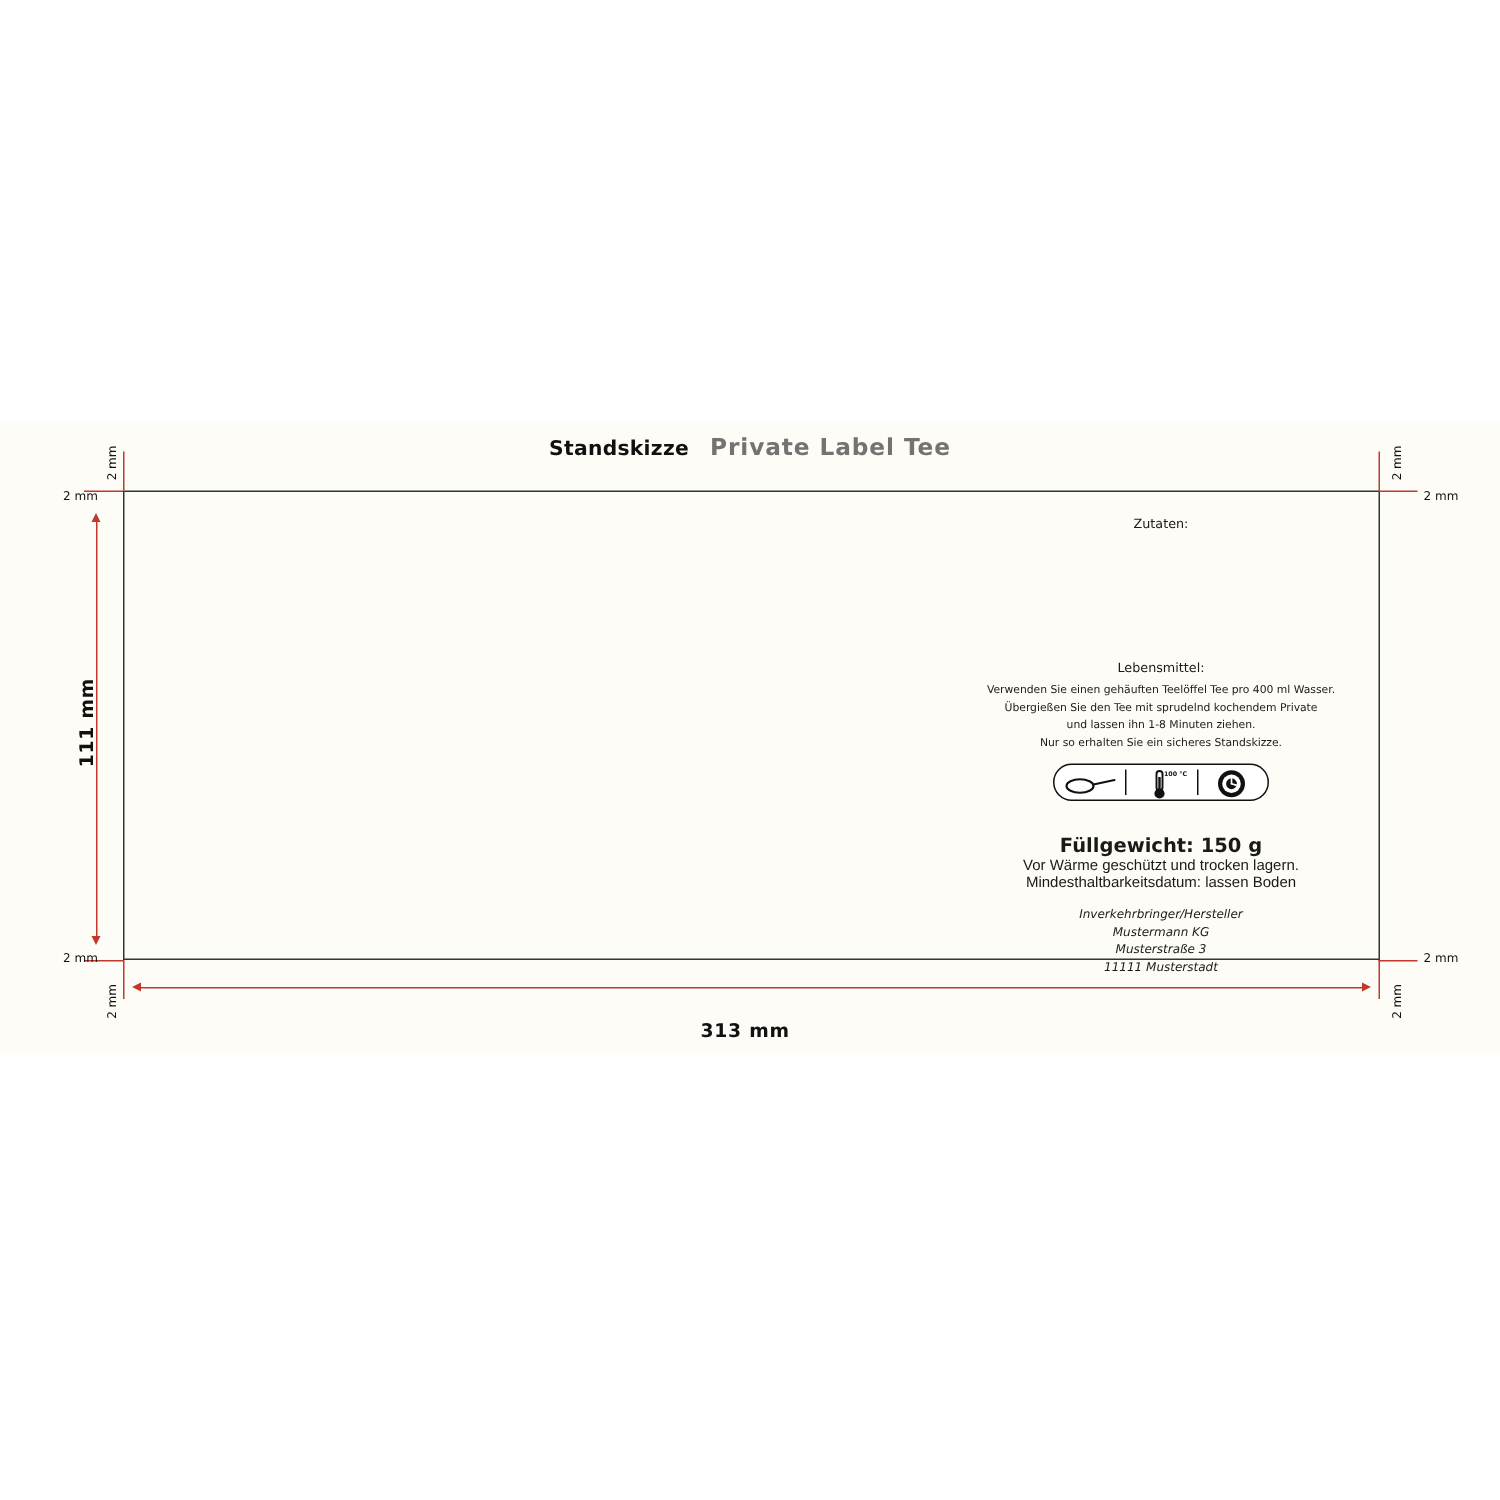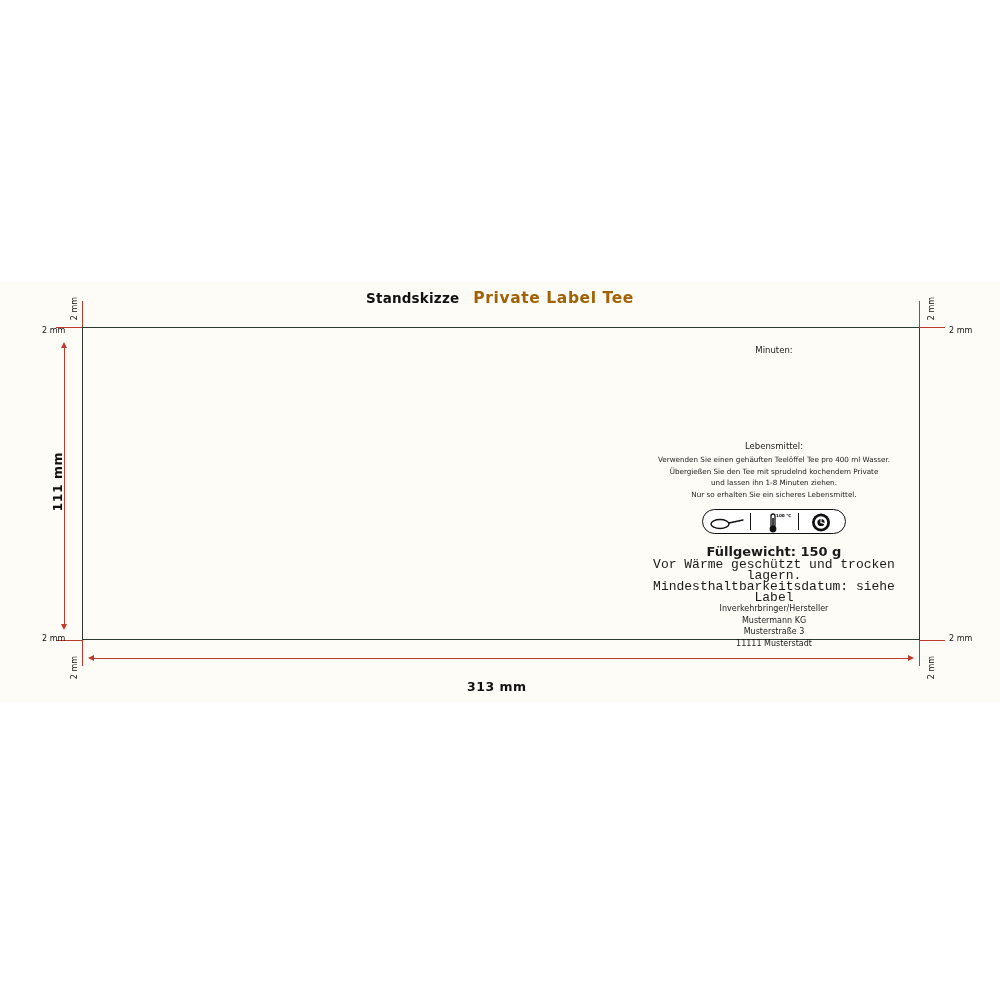--- a/index.html
+++ b/index.html
@@ -44,21 +44,21 @@
     font-family: "DejaVu Sans", sans-serif;
     font-size: 13.5px;
     font-weight: bold;
     color: #111111;
     letter-spacing: 0.2px;
   }
   .title-b {
     font-family: "DejaVu Sans", sans-serif;
     font-size: 15.5px;
     font-weight: bold;
-    color: #a16207;
+    color: #737373;
     letter-spacing: 0.6px;
     margin-left: 14px;
   }
 
   
   .package {
     position: absolute;
     left: 82px;
     top: 327px;
     width: 838px;
@@ -191,29 +191,30 @@
     font-size: 4.2px;
     font-weight: bold;
     color: #111111;
     white-space: nowrap;
   }
 
   .fill-weight {
     font-family: "DejaVu Sans", sans-serif;
     font-size: 13px;
     font-weight: bold;
+    margin-top: 23px;
+  }
+  .storage-line {
+    font-family: Liberation Sans, sans-serif;
+    font-size: 10px;
+    line-height: 11px;
+  }
+  .producer-block {
     margin-top: 10px;
-  }
-  .storage-line {
-    font-family: Liberation Mono, monospace;
-    font-size: 13px;
-    line-height: 11px;
-  }
-  .producer-block {
-    margin-top: 0;
+    font-style: italic;
   }
   .producer-line {
     font-family: "DejaVu Sans", sans-serif;
     font-size: 8px;
     line-height: 11.5px;
   }
 </style>
 </head>
 <body>
 
@@ -252,27 +253,27 @@
   <div class="arrow down" style="left:61px; top:624px;"></div>
   <div class="dim-label vert" style="left:50px; top:452px;">111 mm</div>
 
   <div class="dim-line h" style="left:94px; top:658px; width:814px;"></div>
   <div class="arrow left" style="left:88px; top:655px;"></div>
   <div class="arrow right" style="left:908px; top:655px;"></div>
   <div class="dim-label" style="left:467px; top:679px;">313 mm</div>
 
   <div class="label-block">
 
-    <div class="ingredients-heading">Minuten:</div>
+    <div class="ingredients-heading">Zutaten:</div>
 
     <div class="prep-heading">Lebensmittel:</div>
     <div class="prep-line">Verwenden Sie einen gehäuften Teelöffel Tee pro 400 ml Wasser.</div>
     <div class="prep-line">Übergießen Sie den Tee mit sprudelnd kochendem Private</div>
     <div class="prep-line">und lassen ihn 1-8 Minuten ziehen.</div>
-    <div class="prep-line">Nur so erhalten Sie ein sicheres Lebensmittel.</div>
+    <div class="prep-line">Nur so erhalten Sie ein sicheres Standskizze.</div>
 
     <div class="picto-bar">
       <div class="picto-divider" style="left:47px;"></div>
       <div class="picto-divider" style="left:95px;"></div>
 
       <div class="picto-cell" style="left:0; width:47px;">
         <svg width="47" height="25" viewBox="0 0 47 25">
           <ellipse cx="17" cy="14" rx="9" ry="4.5" fill="none" stroke="#111" stroke-width="1.4"></ellipse>
           <path d="M26 13 L40 10" stroke="#111" stroke-width="1.4" fill="none" stroke-linecap="round"></path>
         </svg>
@@ -293,21 +294,21 @@
           <circle cx="23" cy="12.5" r="6.2" fill="#fff"></circle>
           <circle cx="23" cy="12.5" r="3.6" fill="#111"></circle>
           <path d="M23 12.5 L23 7.6" stroke="#fff" stroke-width="1.1" stroke-linecap="round"></path>
           <path d="M23 12.5 L26.6 13.6" stroke="#fff" stroke-width="1.1" stroke-linecap="round"></path>
         </svg>
       </div>
     </div>
 
     <div class="fill-weight">Füllgewicht: 150 g</div>
     <div class="storage-line">Vor Wärme geschützt und trocken lagern.</div>
-    <div class="storage-line">Mindesthaltbarkeitsdatum: siehe Label</div>
+    <div class="storage-line">Mindesthaltbarkeitsdatum: lassen Boden</div>
 
     <div class="producer-block">
       <div class="producer-line">Inverkehrbringer/Hersteller</div>
       <div class="producer-line">Mustermann KG</div>
       <div class="producer-line">Musterstraße 3</div>
       <div class="producer-line">11111 Musterstadt</div>
     </div>
   </div>
 
 </div>

